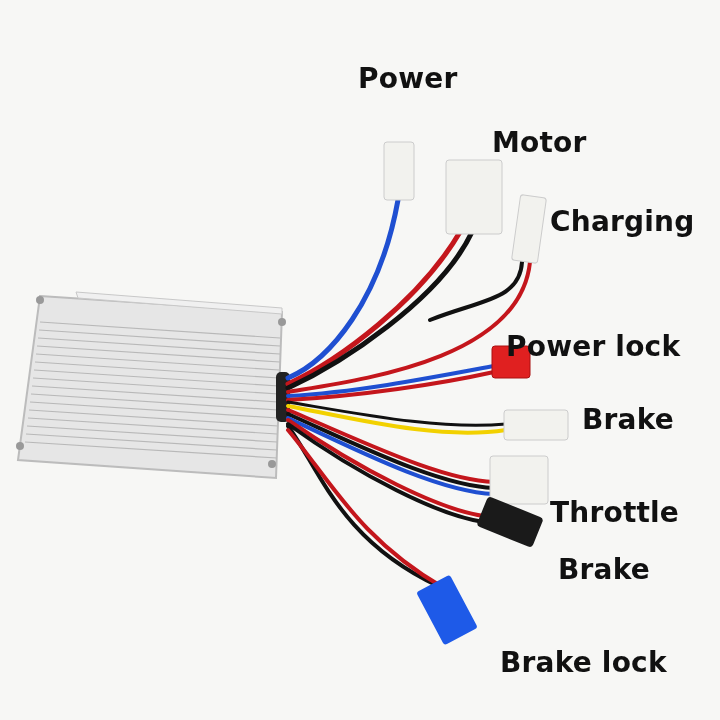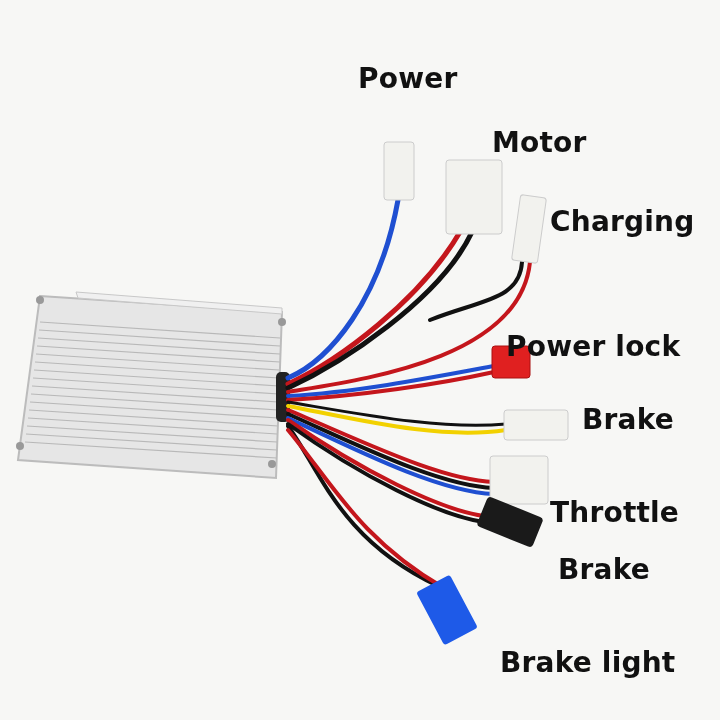--- a/index.html
+++ b/index.html
@@ -79,13 +79,13 @@
   </g>
 </svg>
 
 <div class="label" style="left:358px;top:62px;">Power</div>
 <div class="label" style="left:492px;top:126px;">Motor</div>
 <div class="label" style="left:550px;top:169px;margin-top:36px;">Charging</div>
 <div class="label" style="left:506px;top:330px;">Power lock</div>
 <div class="label" style="left:582px;top:403px;text-align:center;">Brake</div>
 <div class="label" style="left:550px;top:496px;">Throttle</div>
 <div class="label" style="left:558px;top:553px;">Brake</div>
-<div class="label" style="left:500px;top:646px;">Brake light</div>
+<div class="label" style="left:500px;top:646px;">Brake lock</div>
 
 </body></html>

